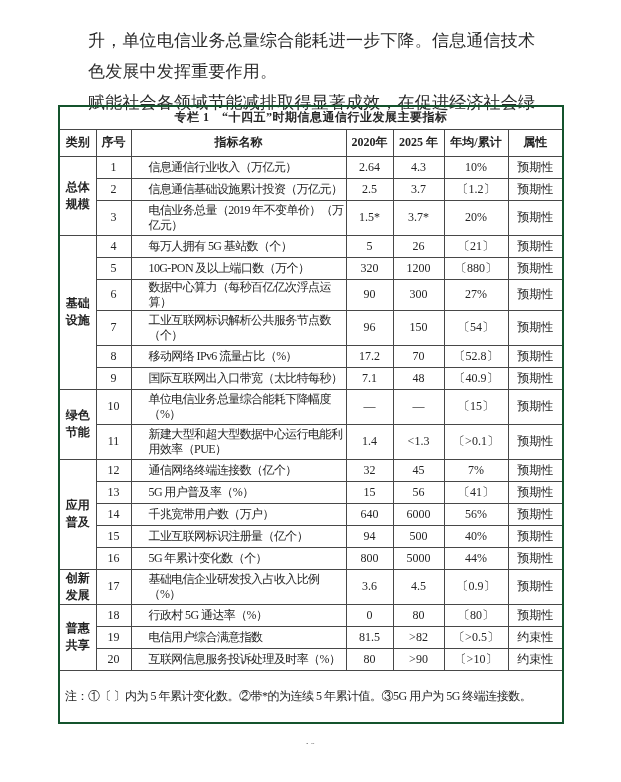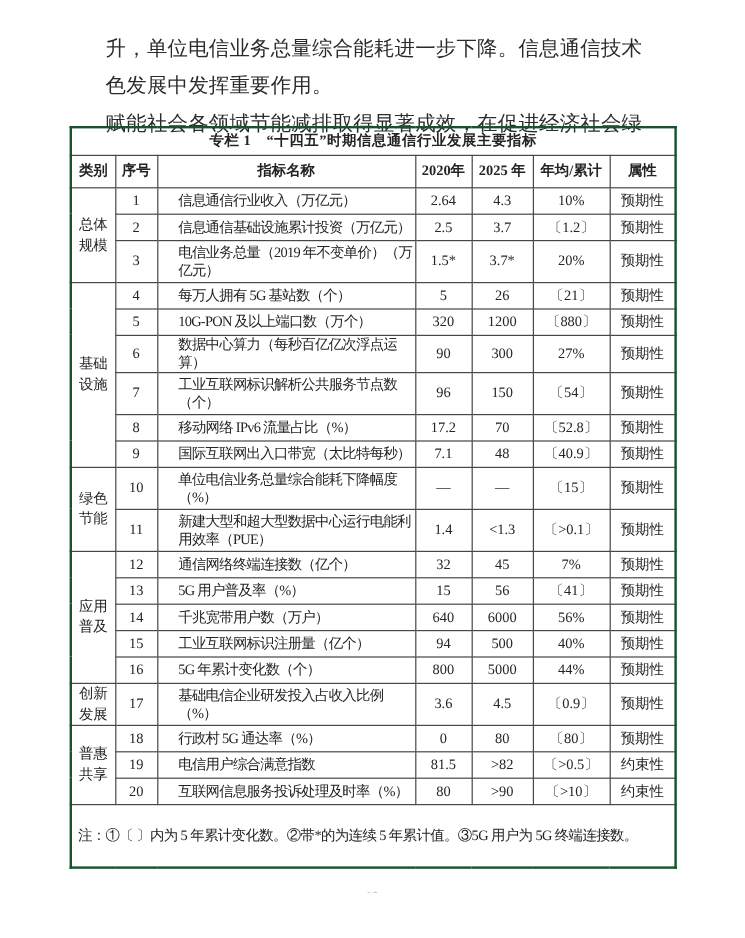--- a/index.html
+++ b/index.html
@@ -68,21 +68,21 @@
   td.num { text-align: center; white-space: nowrap; }
   td.name {
     text-align: left;
     padding-left: 17px;
     padding-right: 1px;
     white-space: pre-line;
     letter-spacing: -0.6px;
     line-height: 15px;
   }
   td.cat {
-    font-weight: normal;
+    font-weight: bold;
     text-align: center;
     white-space: pre-line;
     line-height: 17px;
     letter-spacing: 0;
     margin-top: 43px;
   }
   td.note-cell {
     padding: 17px 5px;
     font-size: 12px;
     letter-spacing: -0.5px;

